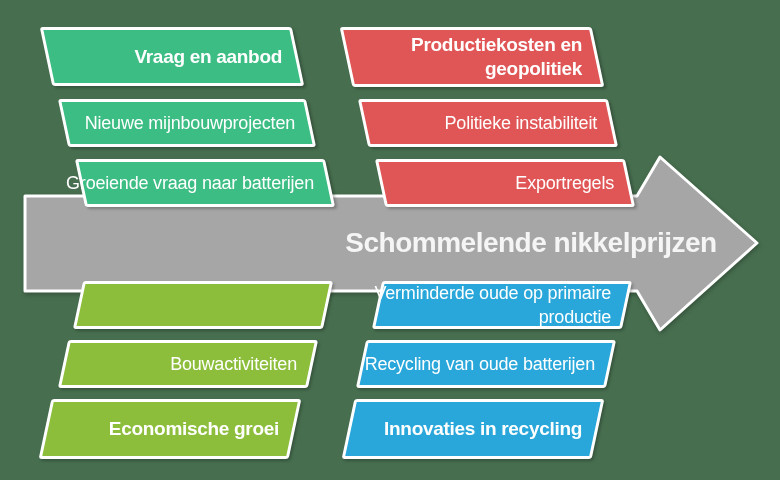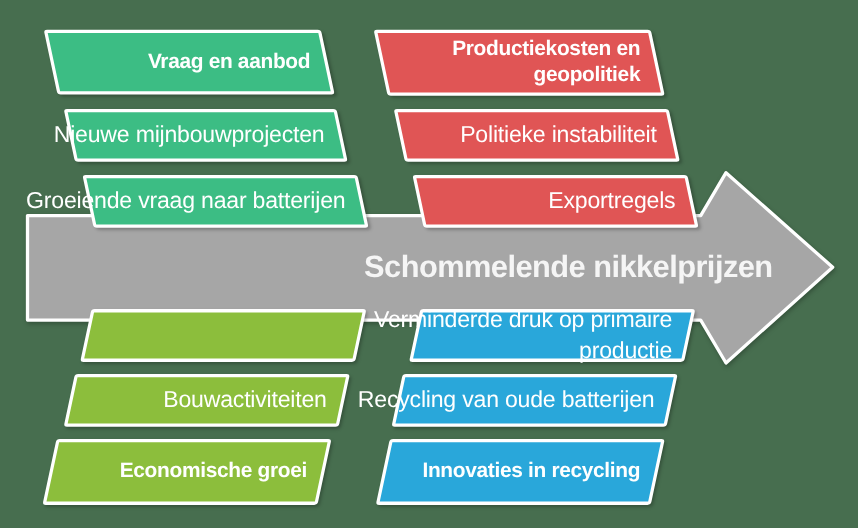--- a/index.html
+++ b/index.html
@@ -5,42 +5,42 @@
   html,body{margin:0;padding:0;}
   .canvas{
     position:relative;
     width:780px;height:480px;
     overflow:hidden;
     font-family:"Liberation Sans", sans-serif;
   }
   .arrow-svg{position:absolute;left:0;top:0;filter:drop-shadow(1px 2px 2px rgba(0,0,0,0.25));}
   .arrow-label{
     position:absolute;left:331px;top:226px;width:400px;height:34px;
-    line-height:34px;
+    line-height:34px;text-align:center;
     font-size:28px;font-weight:bold;letter-spacing:-0.5px;
     white-space:pre;
   }
   .box{
     position:absolute;
     display:flex;align-items:center;justify-content:flex-end;
   }
   .box .bg{
     position:absolute;inset:0;
     border:3px solid #ffffff;border-radius:3px;
     box-shadow:2px 2px 3px rgba(0,0,0,0.25);
   }
   .skew-up .bg{transform:skewX(12deg);}
   .skew-down .bg{transform:skewX(-12deg);}
   .box .label{
     position:relative;z-index:1;
     color:#ffffff;
     padding-right:16px;
     text-align:right;
     white-space:pre;
-    font-size:21px;line-height:1.35;letter-spacing:-0.2px;
+    font-size:18px;line-height:1.35;letter-spacing:-0.2px;
   }
   .box .label.header{
     font-size:19px;font-weight:bold;letter-spacing:-0.3px;line-height:1.25;
   }
 </style>
 </head>
 <body>
 
 <div class="canvas" style="background-color: rgb(71, 110, 79);">
 
@@ -84,21 +84,21 @@
     <span class="bg" style="background-color: rgb(140, 190, 60);"></span>
     <span class="label">Bouwactiviteiten</span>
   </div>
   <div class="box skew-down" style="left:45px;top:399px;width:250px;height:60px">
     <span class="bg" style="background-color: rgb(140, 190, 60);"></span>
     <span class="label header">Economische groei</span>
   </div>
 
   <div class="box skew-down" style="left:377px;top:281px;width:250px;height:48px">
     <span class="bg" style="background-color: rgb(41, 167, 218);"></span>
-    <span class="label">Verminderde druk op primaire
+    <span class="label">Verminderde oude op primaire
 productie</span>
   </div>
   <div class="box skew-down" style="left:348px;top:399px;width:250px;height:60px">
     <span class="bg" style="background-color: rgb(41, 167, 218);"></span>
     <span class="label header">Innovaties in recycling</span>
   </div>
   <div class="box skew-down" style="left:361px;top:340px;width:250px;height:48px">
     <span class="bg" style="background-color: rgb(41, 167, 218);"></span>
     <span class="label">Recycling van oude batterijen</span>
   </div>

